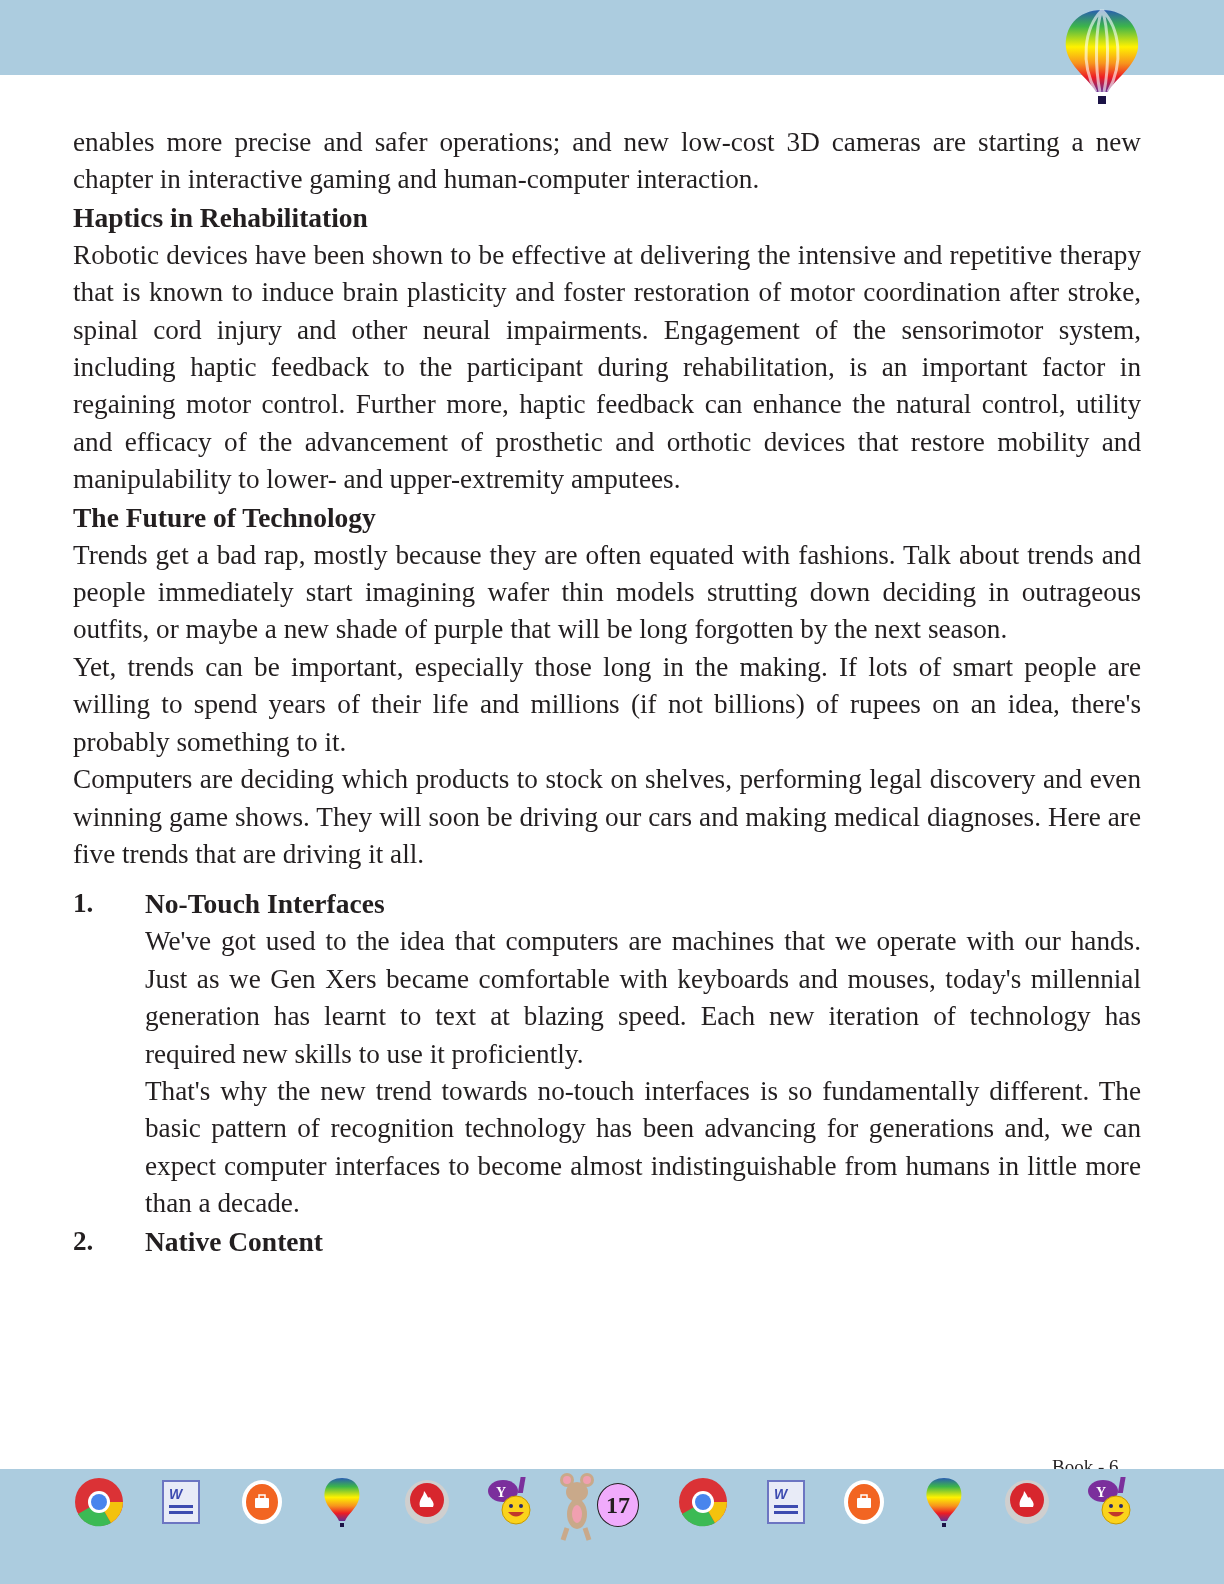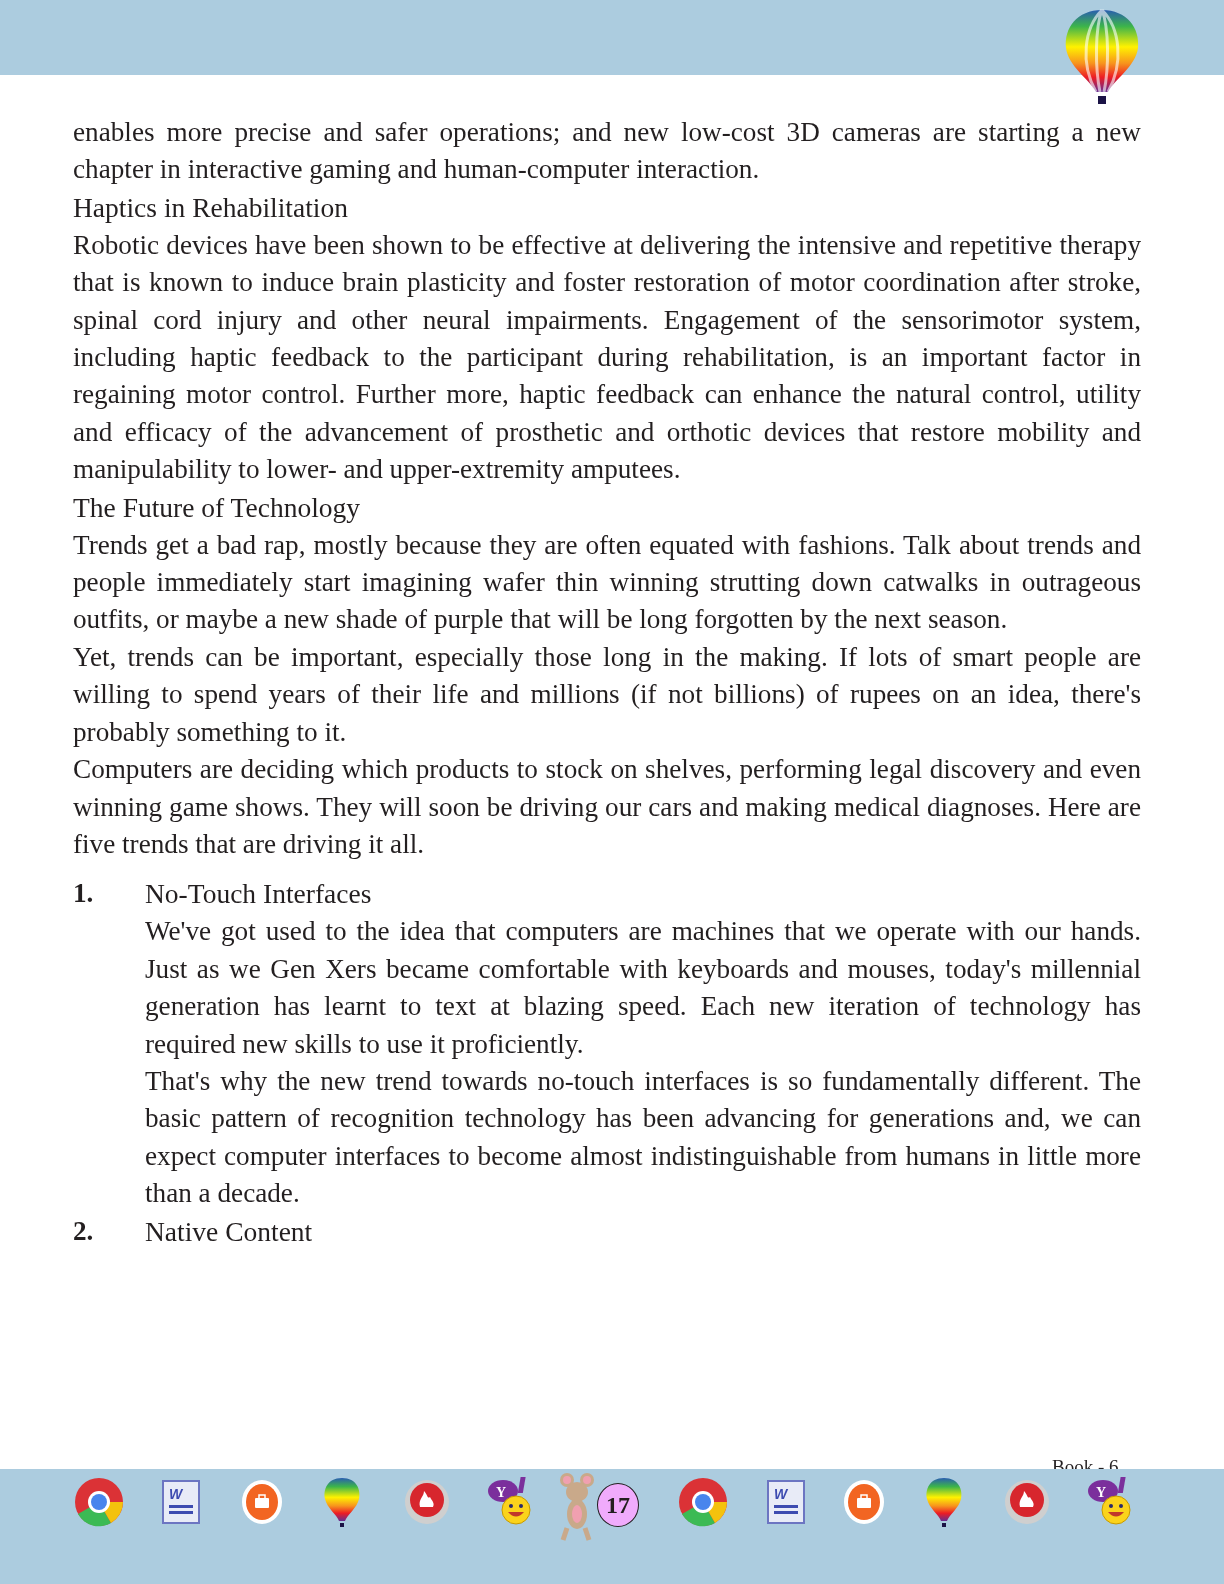--- a/index.html
+++ b/index.html
@@ -8,28 +8,28 @@
     background: #ffffff;
     font-family: "DejaVu Serif", "Liberation Serif", serif;
     color: #231f20;
   }
   .top-band {
     position: absolute; left: 0; top: 0; width: 1224px; height: 75px;
     background: #acccdf;
   }
   .top-balloon { position: absolute; left: 1062px; top: 8px; width: 80px; height: 100px; }
   .content {
-    position: absolute; left: 73px; top: 114px; width: 1068px;
+    position: absolute; left: 73px; top: 124px; width: 1068px;
     font-family: "Liberation Serif", "DejaVu Serif", serif;
     font-size: 27.2px; line-height: 37.4px;
     text-align: justify;
   }
   .content p { margin: 0; }
   .content h2 {
-    margin: 0; font-size: 27.5px; line-height: 38px; font-weight: normal;
+    margin: 0; font-size: 27.5px; line-height: 38px; font-weight: bold;
   }
   .list-item { position: relative; padding-left: 72px; margin-top: 12px; }
   .list-item .num { position: absolute; left: 0; top: 0; font-weight: bold; }
   .list-item + .list-item { margin-top: 0; }
   .book-label {
     position: absolute; left: 1052px; top: 1450px;
     font-family: "Liberation Serif", serif; font-size: 19px; color: #231f20; margin-top: 6px;
   }
   .bottom-band {
     position: absolute; left: 0; top: 1469px; width: 1224px; height: 115px;
@@ -61,21 +61,21 @@
   <path d="M40 2 C15 2 2 20 4 40 C6 58 28 72 34 84 L46 84 C52 72 74 58 76 40 C78 20 65 2 40 2 Z" fill="url(#bg1)"></path>
   <path d="M40 2 C33 20 33 60 38 84 M40 2 C47 20 47 60 42 84 M40 2 C22 20 18 55 34 84 M40 2 C58 20 62 55 46 84" stroke="#ffffff" stroke-width="3" fill="none" opacity="0.6"></path>
   <rect x="36" y="88" width="8" height="8" fill="#1b1346"></rect>
 </svg>
 
 <div class="content">
   <p>enables more precise and safer operations; and new low-cost 3D cameras are starting a new chapter in interactive gaming and human-computer interaction.</p>
   <h2>Haptics in Rehabilitation</h2>
   <p>Robotic devices have been shown to be effective at delivering the intensive and repetitive therapy that is known to induce brain plasticity and foster restoration of motor coordination after stroke, spinal cord injury and other neural impairments. Engagement of the sensorimotor system, including haptic feedback to the participant during rehabilitation, is an important factor in regaining motor control. Further more, haptic feedback can enhance the natural control, utility and efficacy of the advancement of prosthetic and orthotic devices that restore mobility and manipulability to lower- and upper-extremity amputees.</p>
   <h2>The Future of Technology</h2>
-  <p>Trends get a bad rap, mostly because they are often equated with fashions. Talk about trends and people immediately start imagining wafer thin winning strutting down catwalks in outrageous outfits, or maybe a new shade of purple that will be long forgotten by the next season.</p>
+  <p>Trends get a bad rap, mostly because they are often equated with fashions. Talk about trends and people immediately start imagining wafer thin models strutting down deciding in outrageous outfits, or maybe a new shade of purple that will be long forgotten by the next season.</p>
   <p>Yet, trends can be important, especially those long in the making. If lots of smart people are willing to spend years of their life and millions (if not billions) of rupees on an idea, there's probably something to it.</p>
   <p>Computers are deciding which products to stock on shelves, performing legal discovery and even winning game shows. They will soon be driving our cars and making medical diagnoses.  Here are five trends that are driving it all.</p>
 
   <div class="list-item">
     <span class="num">1.</span>
     <h2>No-Touch Interfaces</h2>
     <p>We've got used to the idea that computers are machines that we operate with our hands.  Just as we Gen Xers became comfortable with keyboards and mouses, today's millennial generation has learnt to text at blazing speed.  Each new iteration of technology has required new skills to use it proficiently.</p>
     <p>That's why the new trend towards no-touch interfaces is so fundamentally different.  The basic pattern of recognition technology has been advancing for generations and, we can expect computer interfaces to become almost indistinguishable from humans in little more than a decade.</p>
   </div>
   <div class="list-item">

